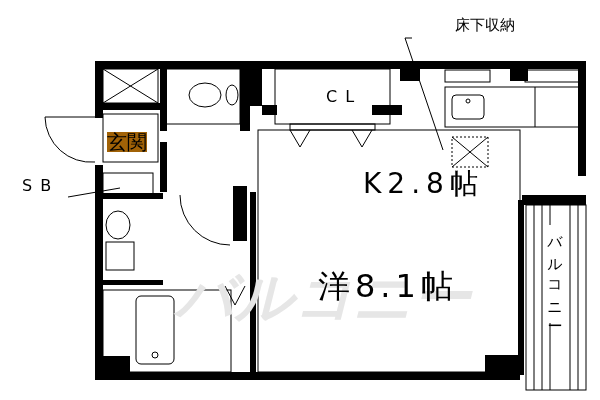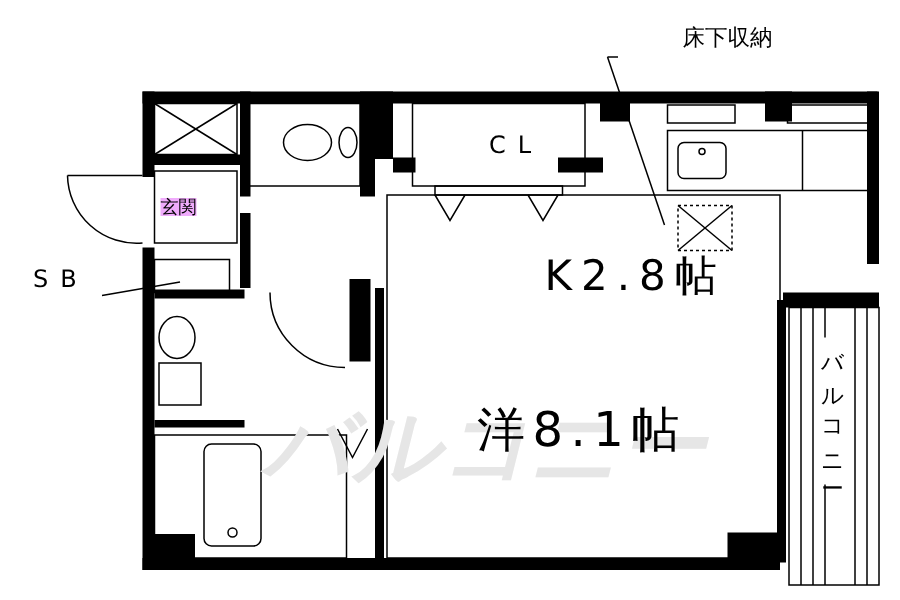--- a/index.html
+++ b/index.html
@@ -94,16 +94,16 @@
     <line x1="570" y1="205" x2="570" y2="390"></line>
     <line x1="578" y1="205" x2="578" y2="390"></line>
   </g>
 </svg>
 
 <div class="watermark" style="left:175px;top:268px;font-size:58px;">バルコニー</div>
 
 <div class="lbl" style="left:415px;top:18px;font-size:15px;margin-left:40px;">床下収納</div>
 <div class="lbl" style="left:326px;top:89px;font-size:16px;letter-spacing:8px;">CL</div>
 <div class="lbl" style="left:363px;top:170px;font-size:28px;letter-spacing:6px;">K2.8帖</div>
-<div class="lbl" style="left:107px;top:132px;font-size:12px;background:#f0abfc;">玄関</div>
+<div class="lbl" style="left:107px;top:132px;font-size:20px;background:#a16207;">玄関</div>
 <div class="lbl" style="left:22px;top:178px;font-size:16px;letter-spacing:8px;">SB</div>
 <div class="lbl" style="left:318px;top:270px;font-size:32px;letter-spacing:5px;">洋8.1帖</div>
 <div class="lbl" style="left:547px;top:225px;font-size:15px;writing-mode:vertical-rl;background:#fff;letter-spacing:6px;">バルコニー</div>
 
 </body></html>

